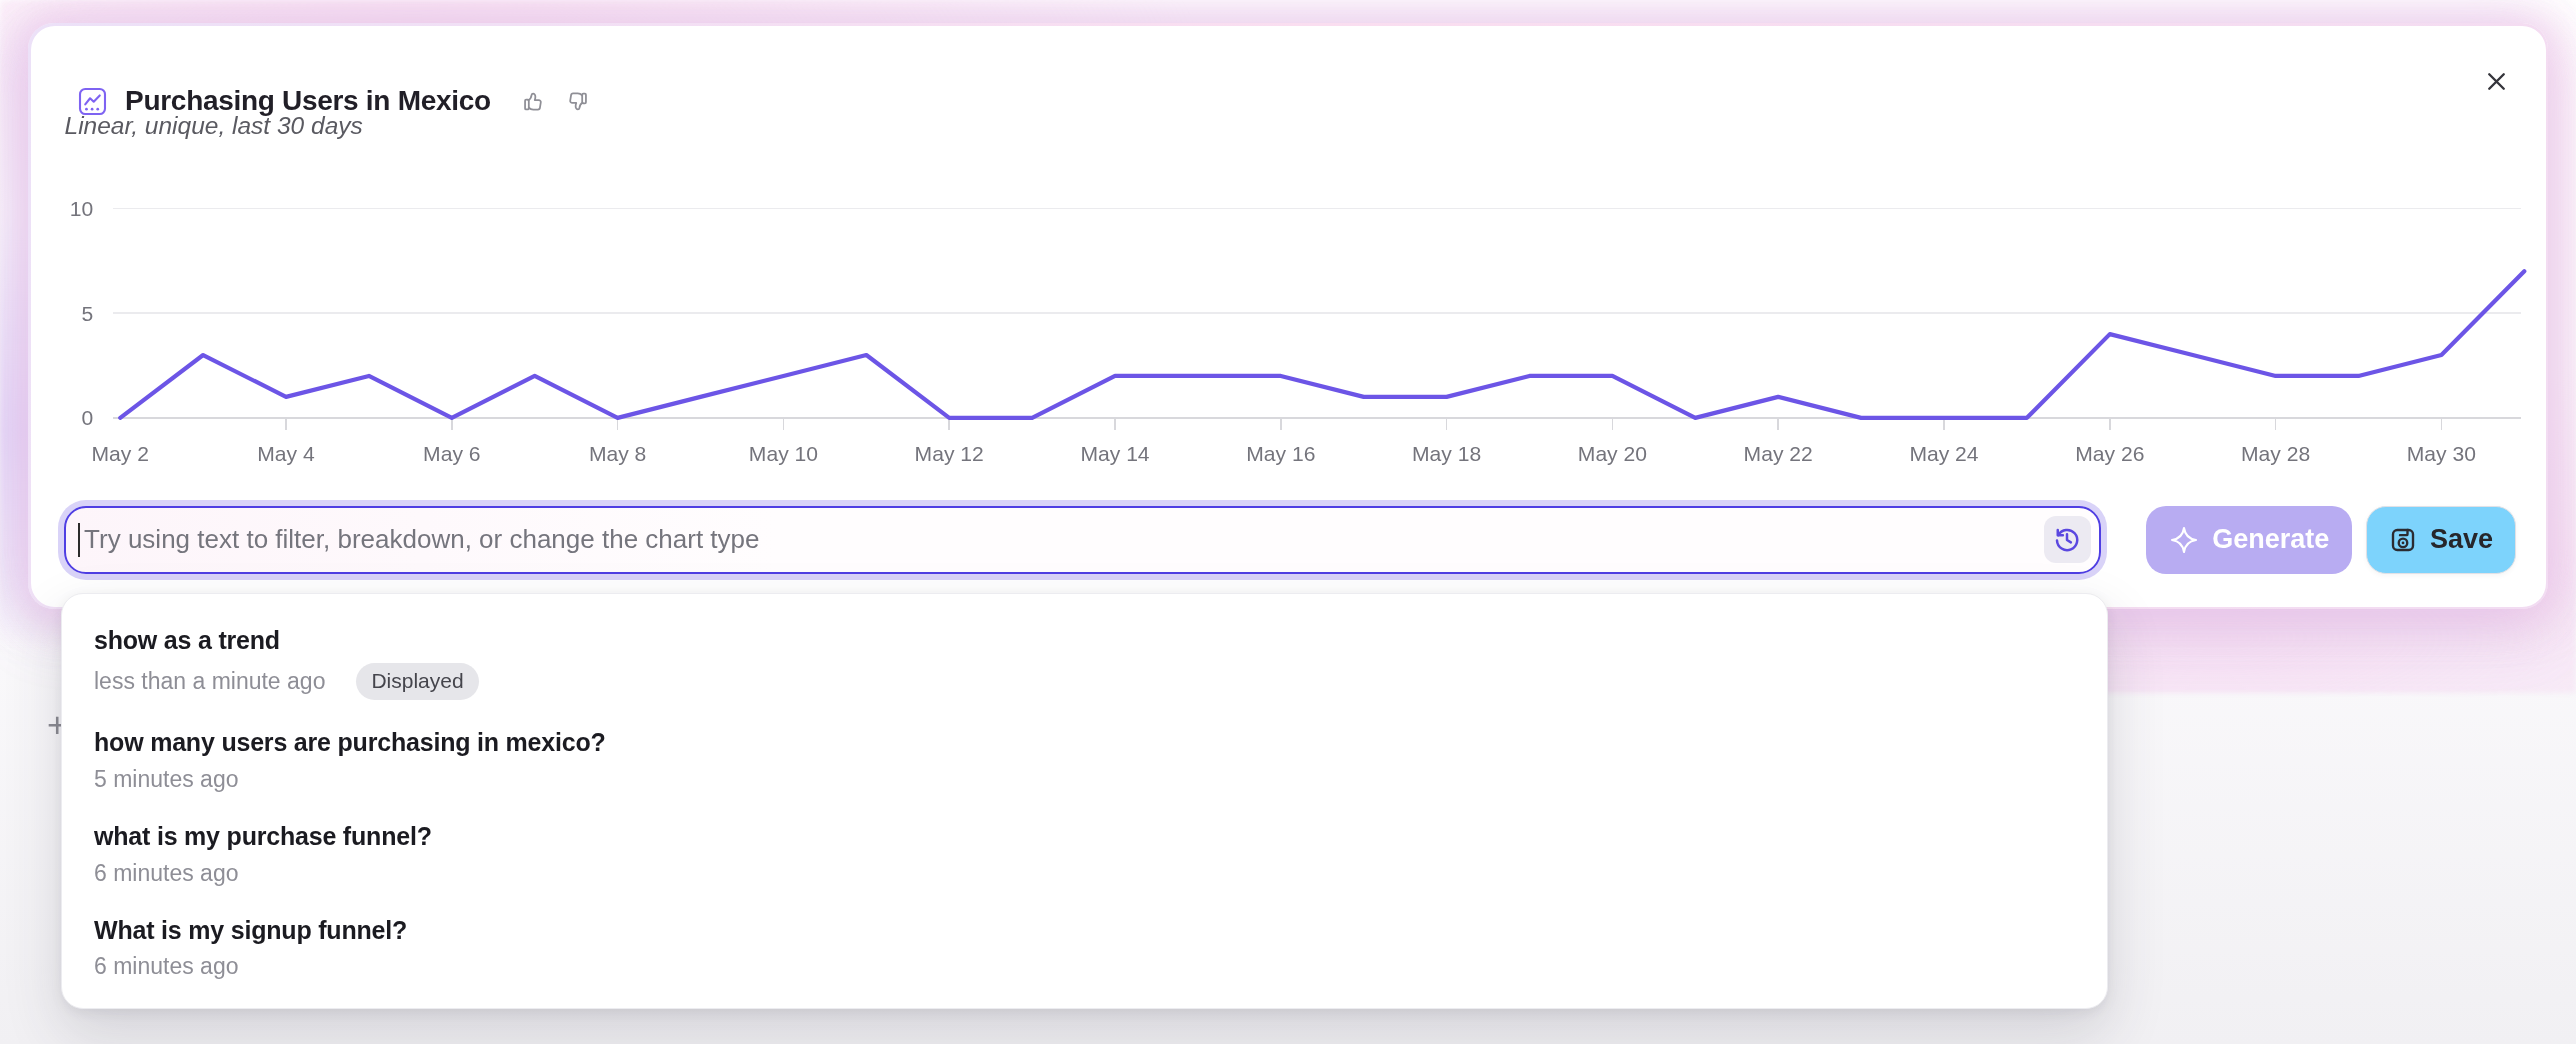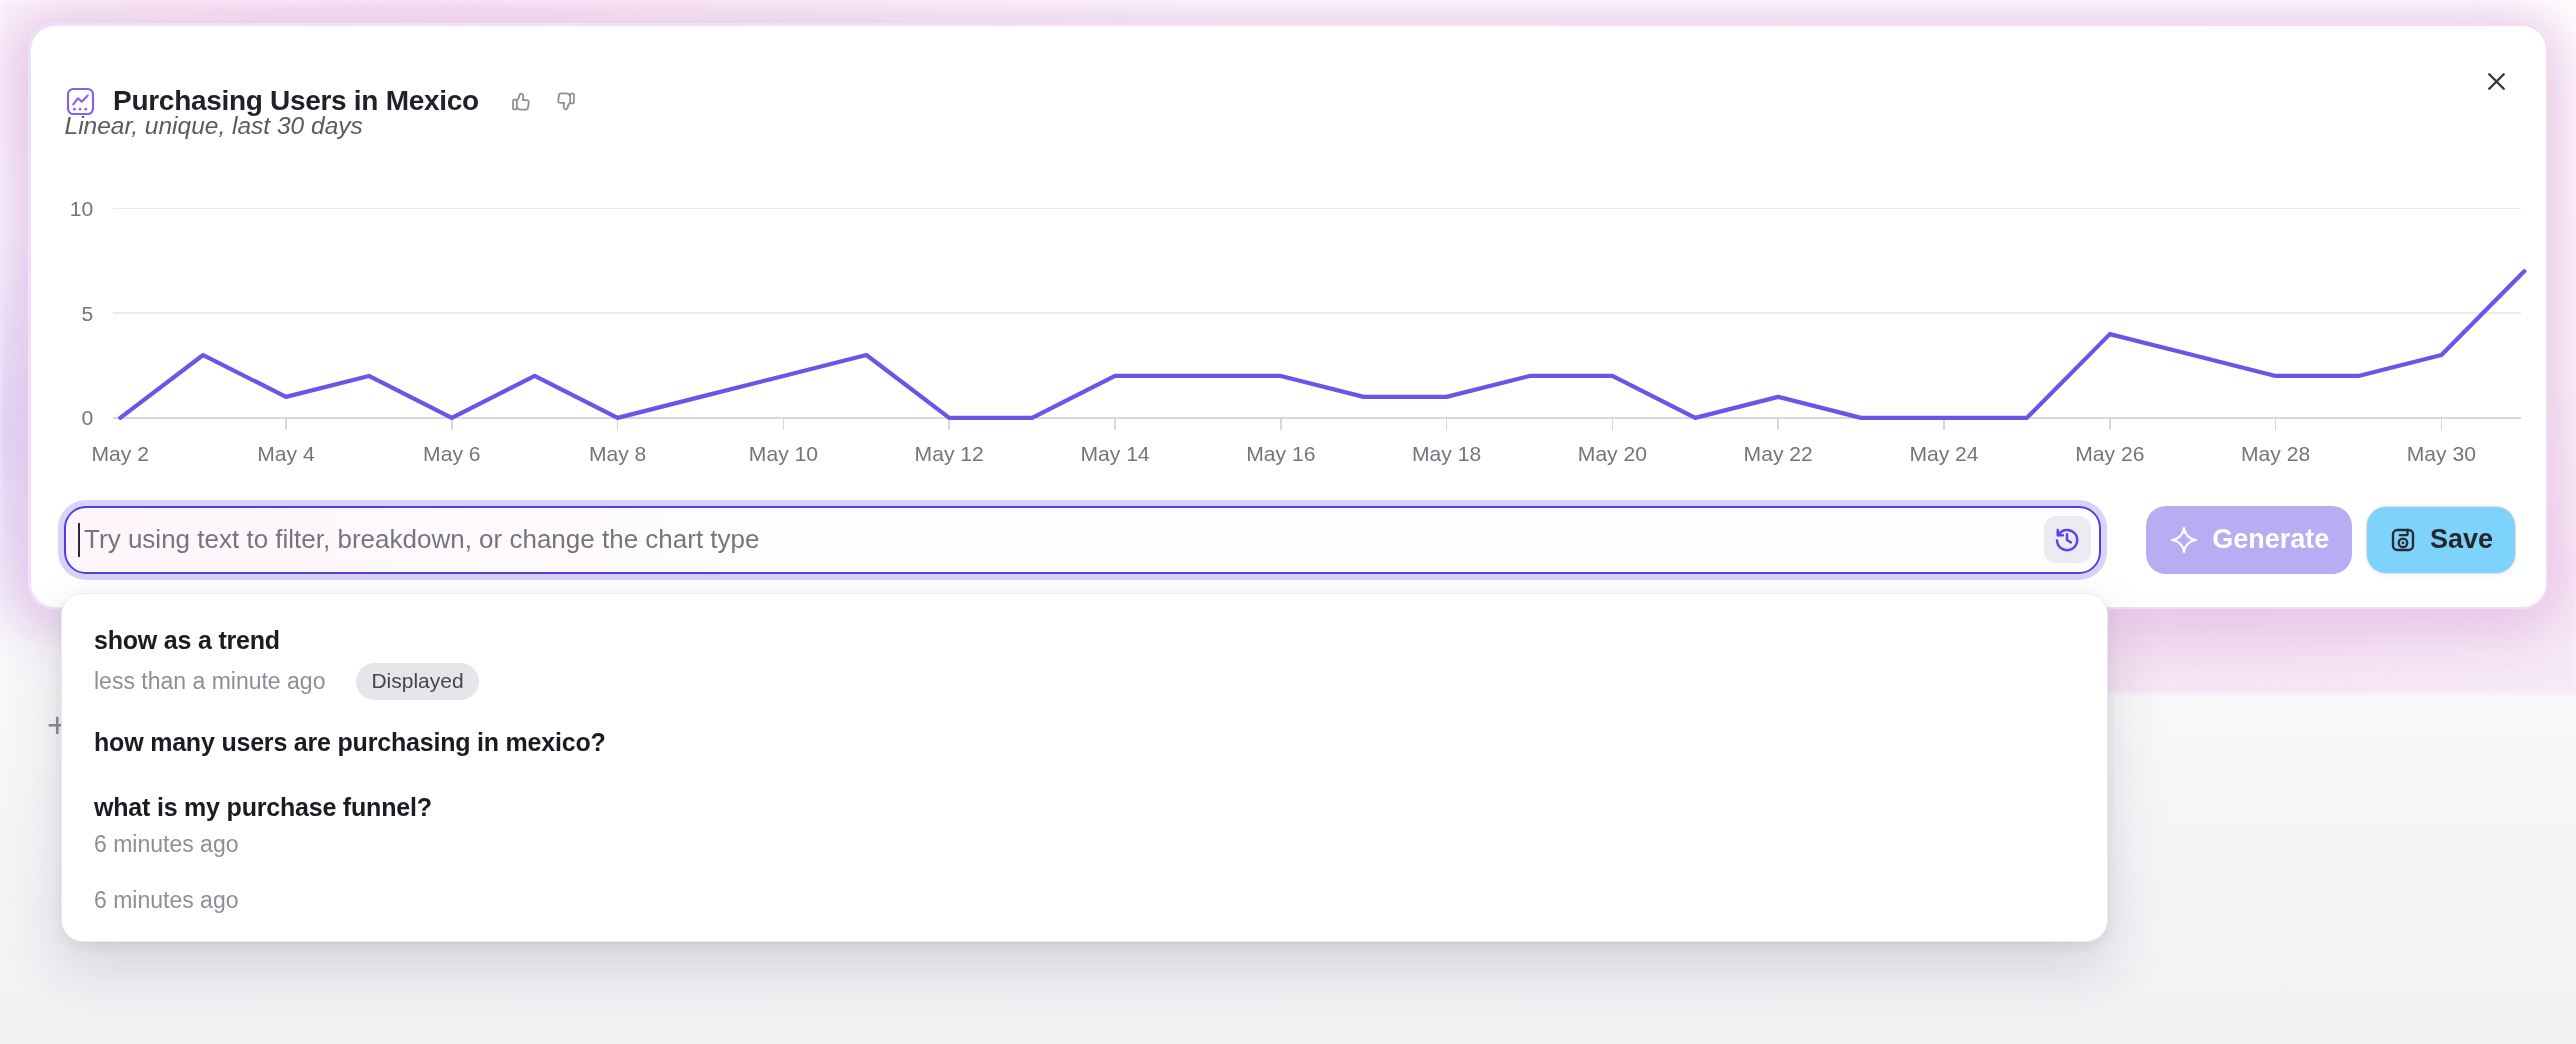--- a/index.html
+++ b/index.html
@@ -14,21 +14,21 @@
       radial-gradient(761px 355px at 1% 62%, rgba(213,196,248,.55), transparent 62%),
       radial-gradient(1014px 254px at 55% 100%, rgba(246,214,238,.45), transparent 70%);
     filter:blur(2.5px);}
   
   #card-wrap{position:absolute;left:28px;top:23px;width:2520px;height:586px;border-radius:26px;z-index:2;
     background:linear-gradient(120deg,#ece1f8,#fadef0 45%,#f2dcf2);
     box-shadow:0 0 39px 12px rgba(238,198,232,.5),0 22px 59px rgba(208,162,210,.25),
       -18.6px 3.4px 51px rgba(206,186,246,.35),18.6px 6.8px 51px rgba(242,202,236,.4);}
   #card{position:absolute;inset:2.5px;background:#ffffff;border-radius:24px;}
   
-  #card-header{position:absolute;left:35px;top:41px;display:flex;align-items:center;gap:18.6px;}
+  #card-header{position:absolute;left:47px;top:41px;display:flex;align-items:center;gap:18.6px;}
   #page-title{font-size:28px;font-weight:700;color:#211f27;letter-spacing:-0.3px;}
   .thumbs{display:flex;align-items:center;gap:18.6px;margin-left:12px;}
   .thumb-btn{background:none;border:none;padding:0;cursor:pointer;line-height:0;}
   #close-btn{position:absolute;right:35px;top:41px;background:none;border:none;padding:0;cursor:pointer;line-height:0;}
   #card-subtitle{position:absolute;left:34px;top:86px;font-size:24.5px;color:#5a5a61;font-style:italic;}
   
   #legend{position:absolute;left:0;top:149px;width:100%;display:flex;justify-content:center;}
   #legend-item{display:flex;align-items:center;gap:11px;cursor:pointer;}
   #legend-swatch{width:18.6px;height:18.6px;border-radius:5px;background:var(--swatch);}
   #legend-label{font-size:23px;color:#43434a;}
@@ -206,31 +206,36 @@
     <div class="history-item">
       <div class="hi-query">show as a trend</div>
       <div class="hi-meta">
         <span class="hi-time">less than a minute ago</span>
         <span class="hi-badge">Displayed</span>
       </div>
     </div>
 
     <div class="history-item">
       <div class="hi-query">how many users are purchasing in mexico?</div>
+      <div class="hi-meta">
+        <span class="hi-time">5 minutes ago</span>
+
+      </div>
     </div>
 
     <div class="history-item">
       <div class="hi-query">what is my purchase funnel?</div>
       <div class="hi-meta">
         <span class="hi-time">6 minutes ago</span>
 
       </div>
     </div>
 
     <div class="history-item">
+      <div class="hi-query">What is my signup funnel?</div>
       <div class="hi-meta">
         <span class="hi-time">6 minutes ago</span>
 
       </div>
     </div>
   </div>
 
 </div>
 
 

